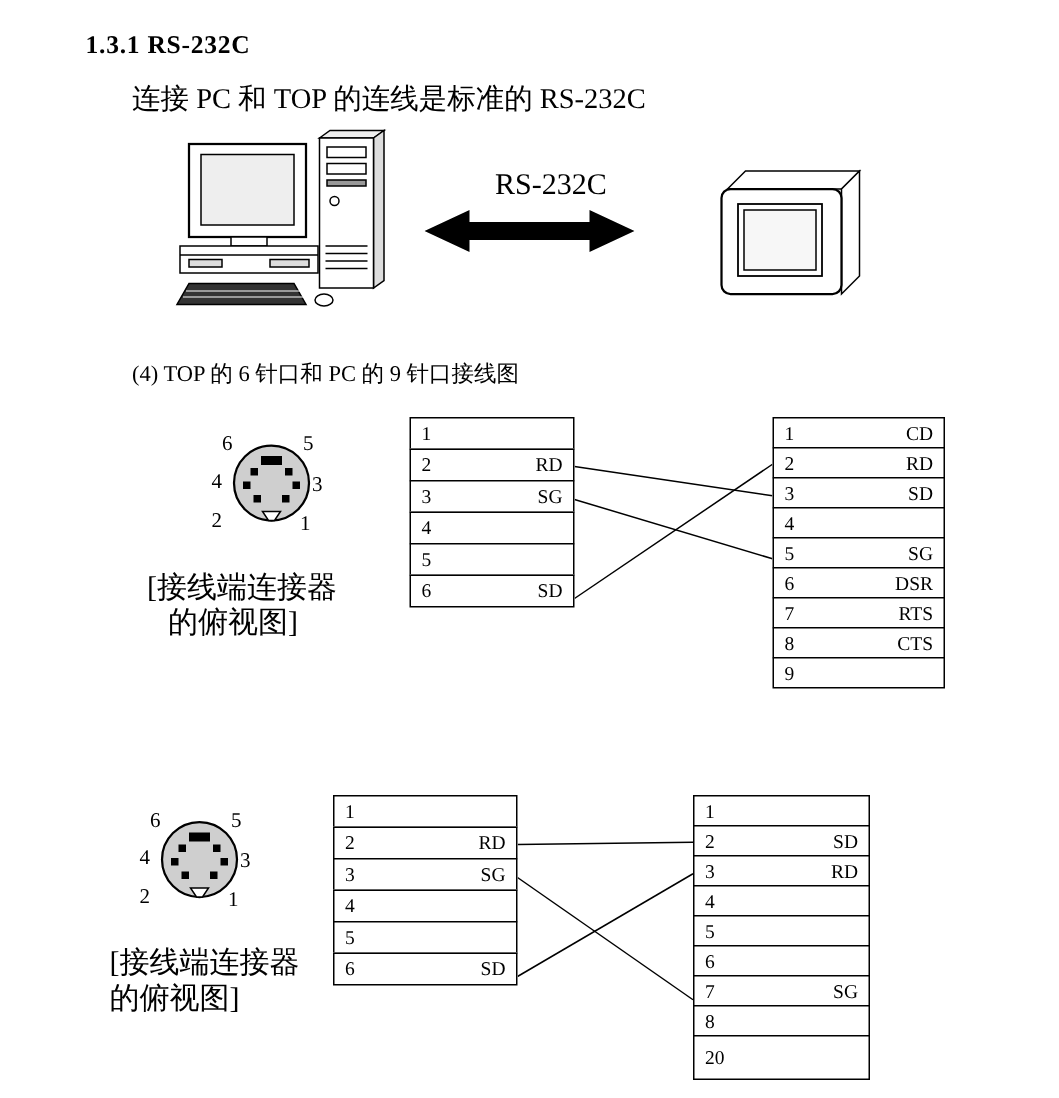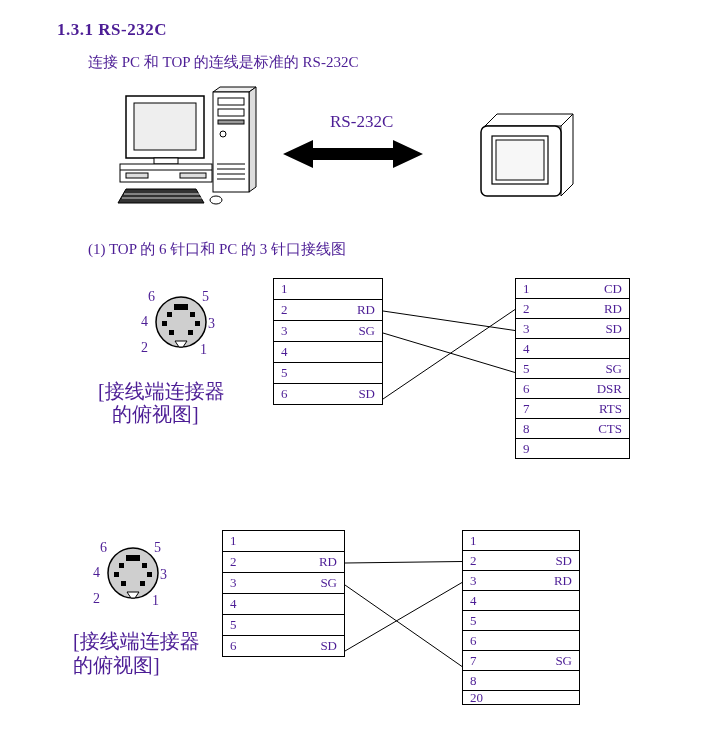--- a/index.html
+++ b/index.html
@@ -1,22 +1,22 @@
 <!DOCTYPE html>
 <html><head>
 <meta charset="utf-8">
 <style>
   *{margin:0;padding:0;box-sizing:border-box}
   html,body{background:#fff}
   .page{position:relative;width:706px;height:732px;background:#fff;overflow:hidden;
-        font-family:"Liberation Serif","DejaVu Serif",serif;color:#4c1d95}
+        font-family:"Liberation Serif","DejaVu Serif",serif;color:#000000}
   .heading{position:absolute;left:57px;top:20px;font-size:17px;font-weight:bold;letter-spacing:.5px}
-  .intro{position:absolute;left:88px;top:53px;font-size:15px}
+  .intro{position:absolute;left:88px;top:53px;font-size:19px}
   .illu{position:absolute}
-  .rs-label{position:absolute;left:330px;top:112px;font-size:17px}
+  .rs-label{position:absolute;left:330px;top:112px;font-size:20px}
   .sec-title{position:absolute;left:88px;font-size:15px}
   .caption{position:absolute;font-size:20px}
   .pinnum{position:absolute;font-size:14px;line-height:1}
   .table{position:absolute;background:#fff;z-index:2}
   .trow{border:1px solid #000;margin-top:-1px;display:flex;justify-content:space-between;
         align-items:center;padding:0 7px;font-size:13px;background:#fff}
   .trow:first-child{margin-top:0}
   #wires-svg{position:absolute;left:0;top:0;z-index:1;pointer-events:none}
   .din{position:absolute}
 </style>
@@ -65,21 +65,21 @@
   </svg>
 
   <svg class="illu" style="left:477px;top:110px" width="100" height="95" viewBox="0 0 100 95">
     <polygon points="8,16 20,4 96,4 84,16" fill="#fff" stroke="#000"></polygon>
     <polygon points="84,16 96,4 96,74 84,86" fill="#fff" stroke="#000"></polygon>
     <rect x="4" y="16" width="80" height="70" rx="6" fill="#fff" stroke="#000" stroke-width="1.5"></rect>
     <rect x="15" y="26" width="56" height="48" fill="#fff" stroke="#000" stroke-width="1.2"></rect>
     <rect x="19" y="30" width="48" height="40" fill="#f7f7f7" stroke="#000"></rect>
   </svg>
 
-  <div class="sec-title" style="top:240px">(1) TOP 的 6 针口和 PC 的  3 针口接线图</div>
+  <div class="sec-title" style="top:240px">(4) TOP 的 6 针口和 PC 的  9 针口接线图</div>
 
   <svg class="din" style="left:131px;top:284px" width="100" height="80" viewBox="0 0 100 80">
     <circle cx="50" cy="38" r="25" fill="#cfcfcf" stroke="#000" stroke-width="1.5"></circle>
     <rect x="43" y="20" width="14" height="6" fill="#000"></rect>
     <rect x="36" y="28" width="5" height="5" fill="#000"></rect>
     <rect x="59" y="28" width="5" height="5" fill="#000"></rect>
     <rect x="31" y="37" width="5" height="5" fill="#000"></rect>
     <rect x="64" y="37" width="5" height="5" fill="#000"></rect>
     <rect x="38" y="46" width="5" height="5" fill="#000"></rect>
     <rect x="57" y="46" width="5" height="5" fill="#000"></rect>
@@ -234,21 +234,21 @@
         <span></span>
       </div>
       <div class="trow" style="height: 21px;">
         <span>7</span>
         <span>SG</span>
       </div>
       <div class="trow" style="height: 21px;">
         <span>8</span>
         <span></span>
       </div>
-      <div class="trow" style="height: 15px;">
+      <div class="trow" style="height: 30px;">
         <span>20</span>
         <span></span>
       </div>
     </div>
 
   <svg id="wires-svg" width="706" height="732" viewBox="0 0 706 732">
       <line x1="383" y1="311" x2="515" y2="330.5" stroke="#000000" stroke-width="1"></line>
       <line x1="383" y1="333" x2="515" y2="372.5" stroke="#000000" stroke-width="1"></line>
       <line x1="383" y1="399" x2="515" y2="309.5" stroke="#000000" stroke-width="1"></line>
       <line x1="345" y1="563" x2="462" y2="561.5" stroke="#000000" stroke-width="1"></line>

